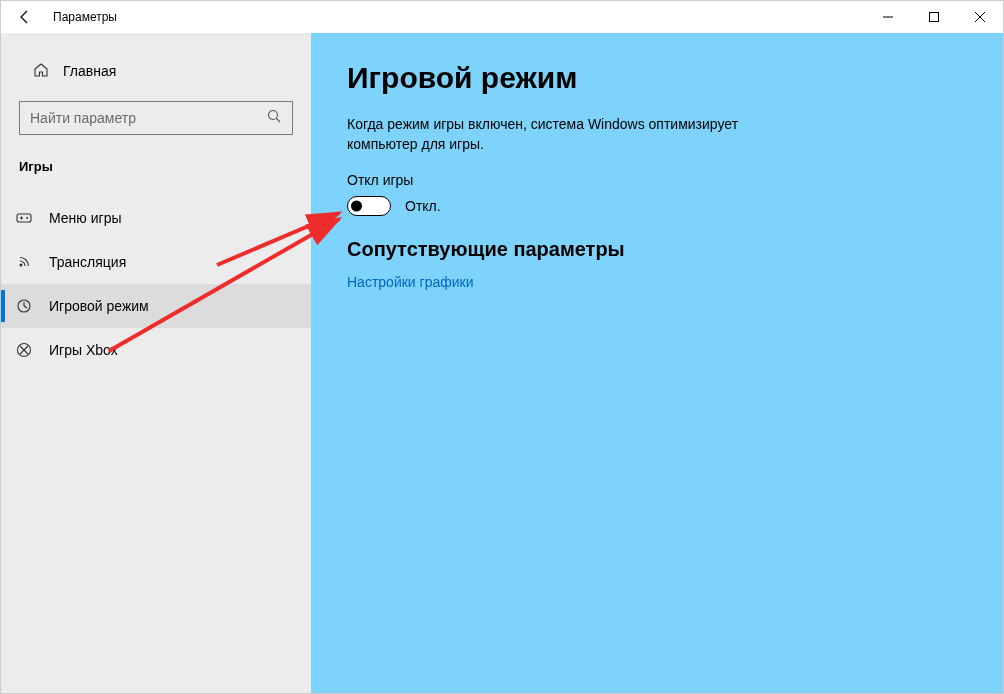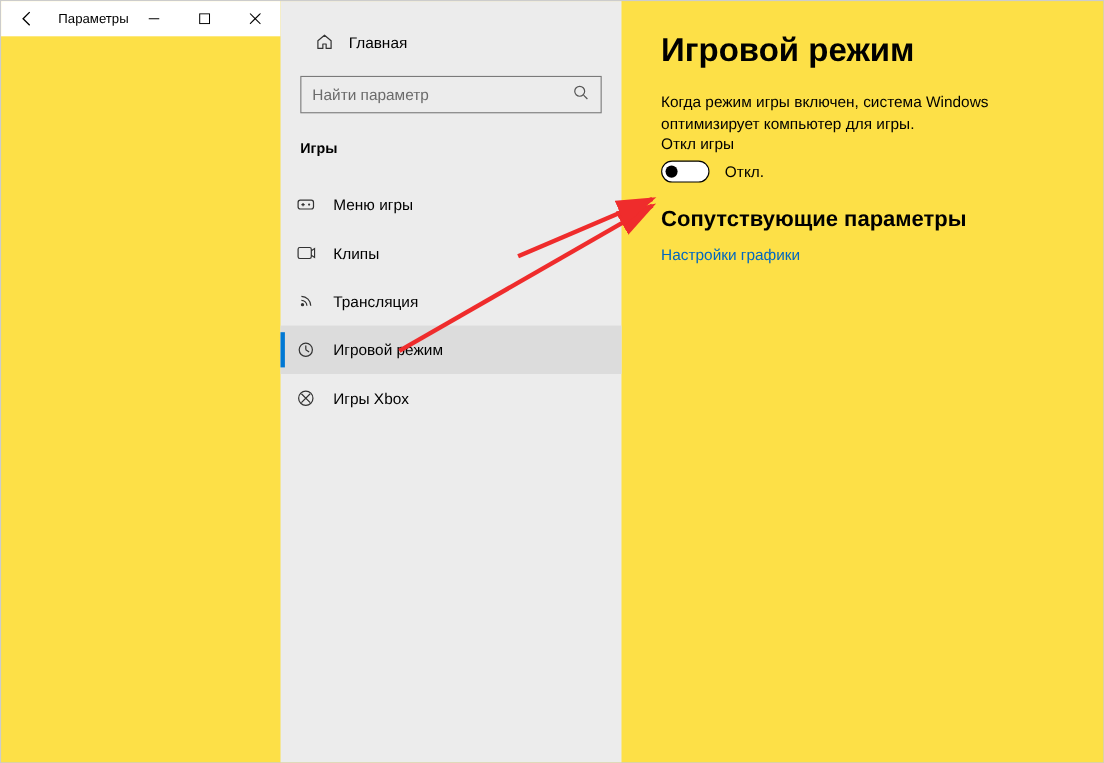--- a/index.html
+++ b/index.html
@@ -1,18 +1,18 @@
 <!DOCTYPE html>
 <html><head>
 <meta charset="utf-8">
 <style>
 * { margin: 0; padding: 0; box-sizing: border-box; font-family: "Segoe UI", Tahoma, sans-serif; }
 html, body { width: 1004px; height: 694px; overflow: hidden; background: #fff; }
 
-.window { width: 1004px; height: 694px; display: flex; flex-direction: row; background: #fde047; border: 1px solid #ccc; }
+.window { width: 1004px; height: 694px; display: flex; flex-direction: column; background: #7dd3fc; border: 1px solid #ccc; }
 
 .titlebar { height: 32px; display: flex; align-items: center; background: #fff; }
 .titlebar .back { width: 48px; height: 32px; display: flex; align-items: center; justify-content: center; color: #000; font-size: 16px; }
 .titlebar .title { font-size: 12px; color: #000; padding-left: 4px; }
 .titlebar .spacer { flex: 1; }
 .titlebar .winbtn { width: 46px; height: 32px; display: flex; align-items: center; justify-content: center; }
 .titlebar .winbtn svg { display: block; }
 
 .body { flex: 1; display: flex; position: relative; }
 
@@ -26,21 +26,21 @@
 .section-label { font-size: 13px; font-weight: 600; color: #000; padding: 6px 18px 14px 18px; }
 
 .navlist { display: flex; flex-direction: column; padding-top: 8px; }
 .navitem { display: flex; align-items: center; height: 44px; padding-left: 14px; gap: 16px; font-size: 14px; color: #000; position: relative; }
 .navitem .icon { width: 18px; height: 18px; display: flex; align-items: center; justify-content: center; color: #333; }
 .navitem.active { background: #dcdcdc; }
 .navitem.active::before { content: ""; position: absolute; left: 0; top: 6px; bottom: 6px; width: 4px; background: #0078d4; }
 
 .main { flex: 1; padding: 28px 40px 0 36px; position: relative; }
 .page-title { font-size: 30px; font-weight: 600; color: #000; margin-bottom: 20px; }
-.desc { font-size: 14px; color: #000; line-height: 1.4; max-width: 460px; }
+.desc { font-size: 14px; color: #000; line-height: 1.4; margin-bottom: 18px; max-width: 460px; }
 .sublabel { font-size: 14px; color: #000; margin-bottom: 8px; }
 
 .toggle-row { display: flex; align-items: center; gap: 14px; margin-bottom: 22px; }
 .toggle { width: 44px; height: 20px; border-radius: 10px; border: 1.7px solid #000; background: #fff; position: relative; }
 .toggle .knob { width: 11px; height: 11px; border-radius: 50%; background: #000; position: absolute; left: 3px; top: 50%; transform: translateY(-50%); }
 .toggle-label { font-size: 14px; color: #000; }
 
 .link { font-size: 14px; color: #0067c0; margin-bottom: 30px; display: inline-block; }
 
 .section-head { font-size: 20px; font-weight: 600; color: #000; margin-bottom: 12px; margin-top: 8px; }
@@ -109,29 +109,20 @@
             <svg width="18" height="18" viewBox="0 0 18 18">
                 <rect x="2" y="5" width="14" height="8" rx="2" stroke="#333" stroke-width="1.1" fill="none"></rect>
                 <circle cx="12" cy="9" r="1" fill="#333"></circle>
                 <line x1="5" y1="9" x2="8" y2="9" stroke="#333" stroke-width="1.1"></line>
                 <line x1="6.5" y1="7.5" x2="6.5" y2="10.5" stroke="#333" stroke-width="1.1"></line>
               </svg>
           </span>
           <span>Меню игры</span>
         </div>
 
-        <div class="navitem">
-          <span class="icon">
-            <svg width="18" height="18" viewBox="0 0 18 18">
-                <rect x="2" y="4" width="12" height="10" rx="1.5" stroke="#333" stroke-width="1.1" fill="none"></rect>
-                <path d="M14 7 L17 5 L17 13 L14 11" stroke="#333" stroke-width="1.1" fill="none"></path>
-              </svg>
-          </span>
-          <span>Клипы</span>
-        </div>
 
         <div class="navitem">
           <span class="icon">
             <svg width="18" height="18" viewBox="0 0 18 18">
                 <circle cx="6" cy="12" r="1.5" fill="#333"></circle>
                 <path d="M5 8 A5 5 0 0 1 10 13" stroke="#333" stroke-width="1.1" fill="none"></path>
                 <path d="M5 4.5 A8.5 8.5 0 0 1 13.5 13" stroke="#333" stroke-width="1.1" fill="none"></path>
               </svg>
           </span>
           <span>Трансляция</span>

